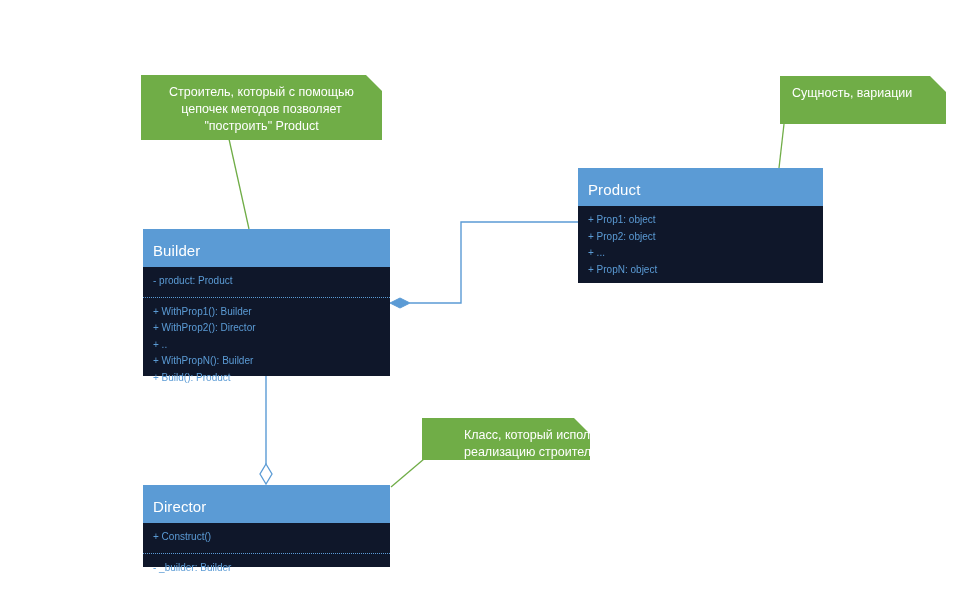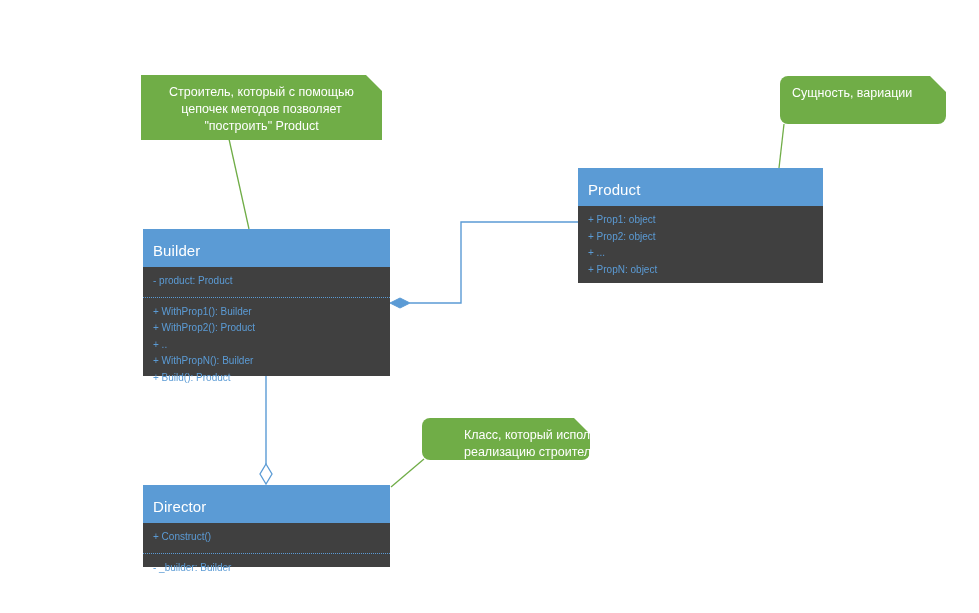--- a/index.html
+++ b/index.html
@@ -24,21 +24,21 @@
     position: absolute;
     left: 0; top: 0;
     width: 979px;
     height: 613px;
     pointer-events: none;
   }
 
   
   .uml-class {
     position: absolute;
-    background: #404040;
+    background: #0f172a;
     box-sizing: border-box;
   }
   .uml-header {
     background: #5b9bd5;
     color: #ffffff;
     font-size: 15px;
     line-height: 1;
     padding: 14px 0 0 10px;
     box-sizing: border-box;
     height: 38px;
@@ -71,21 +71,21 @@
   .note .fold {
     position: absolute;
     top: 0;
     right: 0;
     width: 16px;
     height: 16px;
     background: #ffffff;
     clip-path: polygon(100% 0, 0 0, 100% 100%);
   }
   .note-center { text-align: center; }
-  .note-left { text-align: left; border-radius: 8px; }
+  .note-left { text-align: left; }
   .note-line { display: block; white-space: nowrap; }
 </style>
 </head>
 <body>
 
 <div id="canvas">
 
   <svg id="edges" viewBox="0 0 979 613" xmlns="http://www.w3.org/2000/svg">
 
     <g>
@@ -103,21 +103,21 @@
     <line x1="424" y1="459" x2="391" y2="487" stroke="#70ad47" stroke-width="1.3"></line>
   </svg>
 
   <div class="uml-class" style="left:143px; top:229px; width:247px; height:147px;">
     <div class="uml-header">Builder</div>
     <div class="uml-compartment">
       <div class="uml-member">- product: Product</div>
     </div>
     <div class="uml-compartment">
       <div class="uml-member">+ WithProp1(): Builder</div>
-      <div class="uml-member">+ WithProp2(): Product</div>
+      <div class="uml-member">+ WithProp2(): Director</div>
       <div class="uml-member">+ ..</div>
       <div class="uml-member">+ WithPropN(): Builder</div>
       <div class="uml-member">+ Build(): Product</div>
     </div>
   </div>
 
   <div class="uml-class" style="left:578px; top:168px; width:245px; height:115px;">
     <div class="uml-header">Product</div>
     <div class="uml-compartment">
       <div class="uml-member">+ Prop1: object</div>

